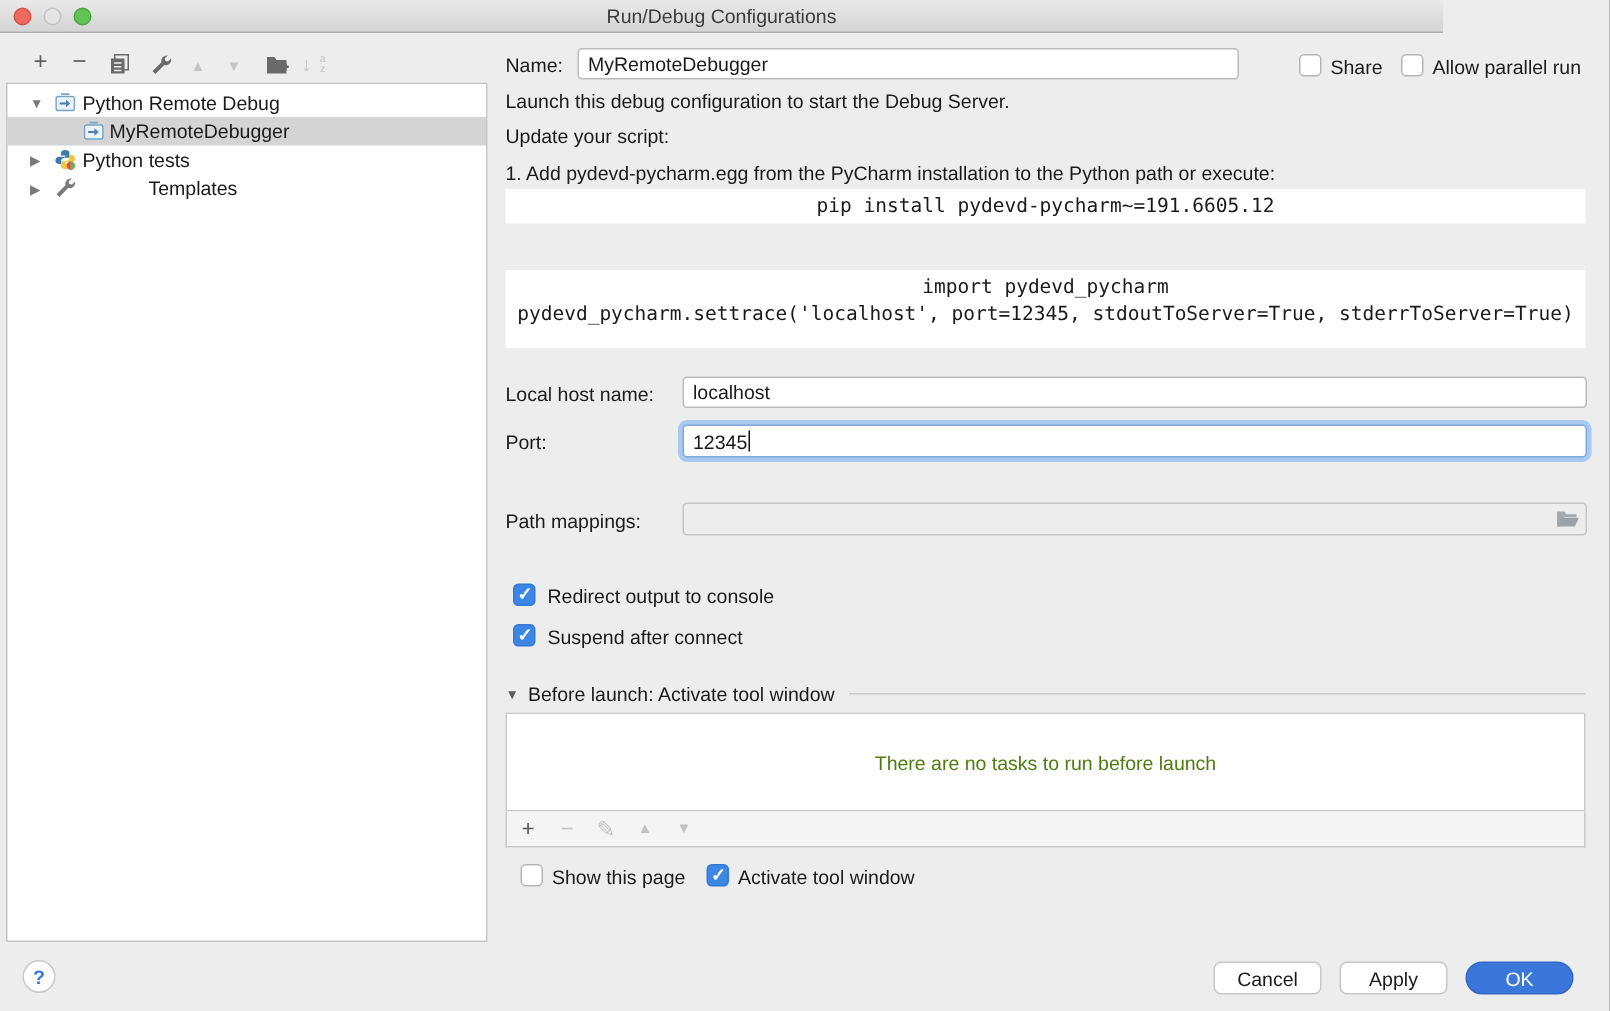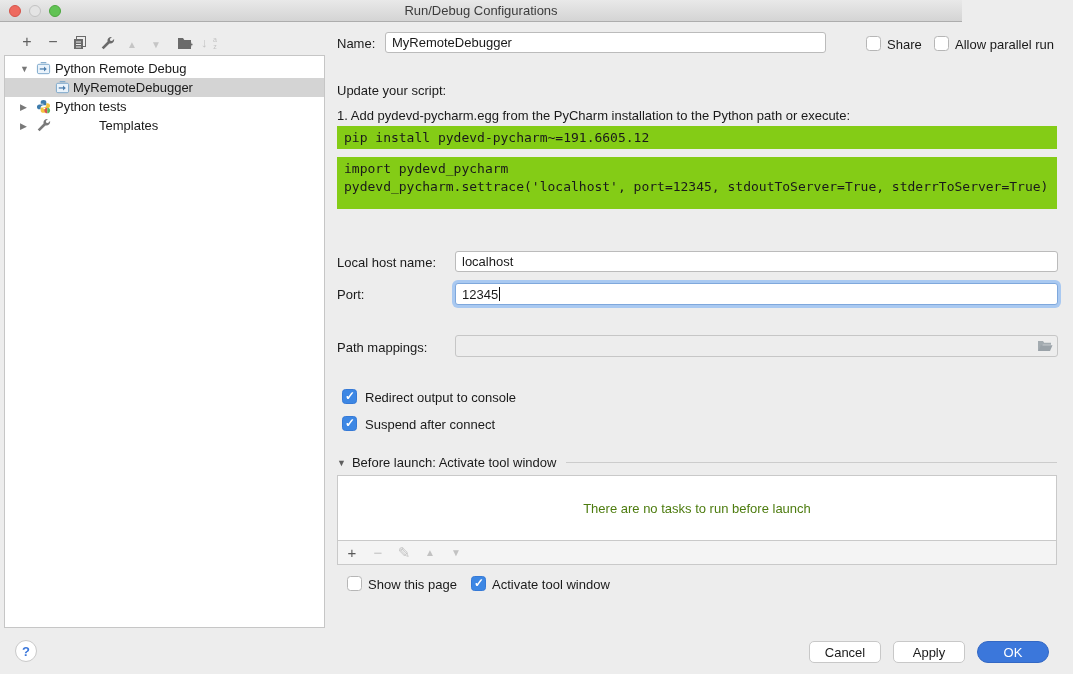--- a/index.html
+++ b/index.html
@@ -55,23 +55,23 @@
     box-shadow:0 0 0 3px #A9C9F1; display:flex; align-items:center; padding:0 6px;
     font-size:13px;
   }
   .caret { display:inline-block; width:1px; height:14px; background:#111; margin-left:1px; }
   .empty-field {
     position:absolute; background:#EDEDED; border:1px solid #C6C6C6; border-radius:3px;
   }
   .folder-btn { position:absolute; right:3px; top:2px; width:18px; height:16px; display:flex; align-items:center; justify-content:center; }
 
   .code-block {
-    position:absolute; background:#84cc16;
+    position:absolute; background:#ffffff;
     font-family:"DejaVu Sans Mono", monospace; font-size:13px; color:#1A1A1A;
-    padding:3px 7px; line-height:18px; white-space:pre;
+    padding:3px 7px; line-height:18px; white-space:pre;text-align:center;
   }
 
   
   .cb {
     position:absolute; width:15px; height:15px; background:#FFFFFF;
     border:1px solid #B6B6B6; border-radius:3.5px;
   }
   .cb.checked { background:#3D87E4; border-color:#3579D6; }
   .cb.checked::after {
     content:"\2713"; position:absolute; left:2px; top:-1px;
@@ -200,24 +200,25 @@
     </div>
   </div>
 
   <div class="lbl" style="left:337px; top:36px;">Name:</div>
   <input class="txt-input" style="left: 385px; top: 32px; width: 441px; height: 21px;" value="MyRemoteDebugger">
   <span class="cb" style="left:866px; top:36px;"></span>
   <div class="lbl" style="left:887px; top:37px;">Share</div>
   <span class="cb" style="left:934px; top:36px;"></span>
   <div class="lbl" style="left:955px; top:37px;">Allow parallel run</div>
 
+  <div class="lbl" style="left:337px; top:60px;">Launch this debug configuration to start the Debug Server.</div>
   <div class="lbl" style="left:337px; top:83px;">Update your script:</div>
   <div class="lbl" style="left:337px; top:108px;">1. Add pydevd-pycharm.egg from the PyCharm installation to the Python path or execute:</div>
   <div class="code-block" style="left:337px; top:126px; width:720px; height:23px;">pip install pydevd-pycharm~=191.6605.12</div>
-  <div class="code-block" style="left:337px; top:157px; width:720px; height:52px;"><span>import pydevd_pycharm</span><br><span>pydevd_pycharm.settrace('localhost', port=12345, stdoutToServer=True, stderrToServer=True)</span></div>
+  <div class="code-block" style="left:337px; top:180px; width:720px; height:52px;"><span>import pydevd_pycharm</span><br><span>pydevd_pycharm.settrace('localhost', port=12345, stdoutToServer=True, stderrToServer=True)</span></div>
 
   <div class="lbl" style="left:337px; top:255px;">Local host name:</div>
   <input class="txt-input" style="left: 455px; top: 251px; width: 603px; height: 21px;" value="localhost">
 
   <div class="lbl" style="left:337px; top:287px;">Port:</div>
   <div class="focus-field" style="left:455px; top:283px; width:603px; height:22px;">
     <span>12345</span>
       <span class="caret"></span>
   </div>
 

